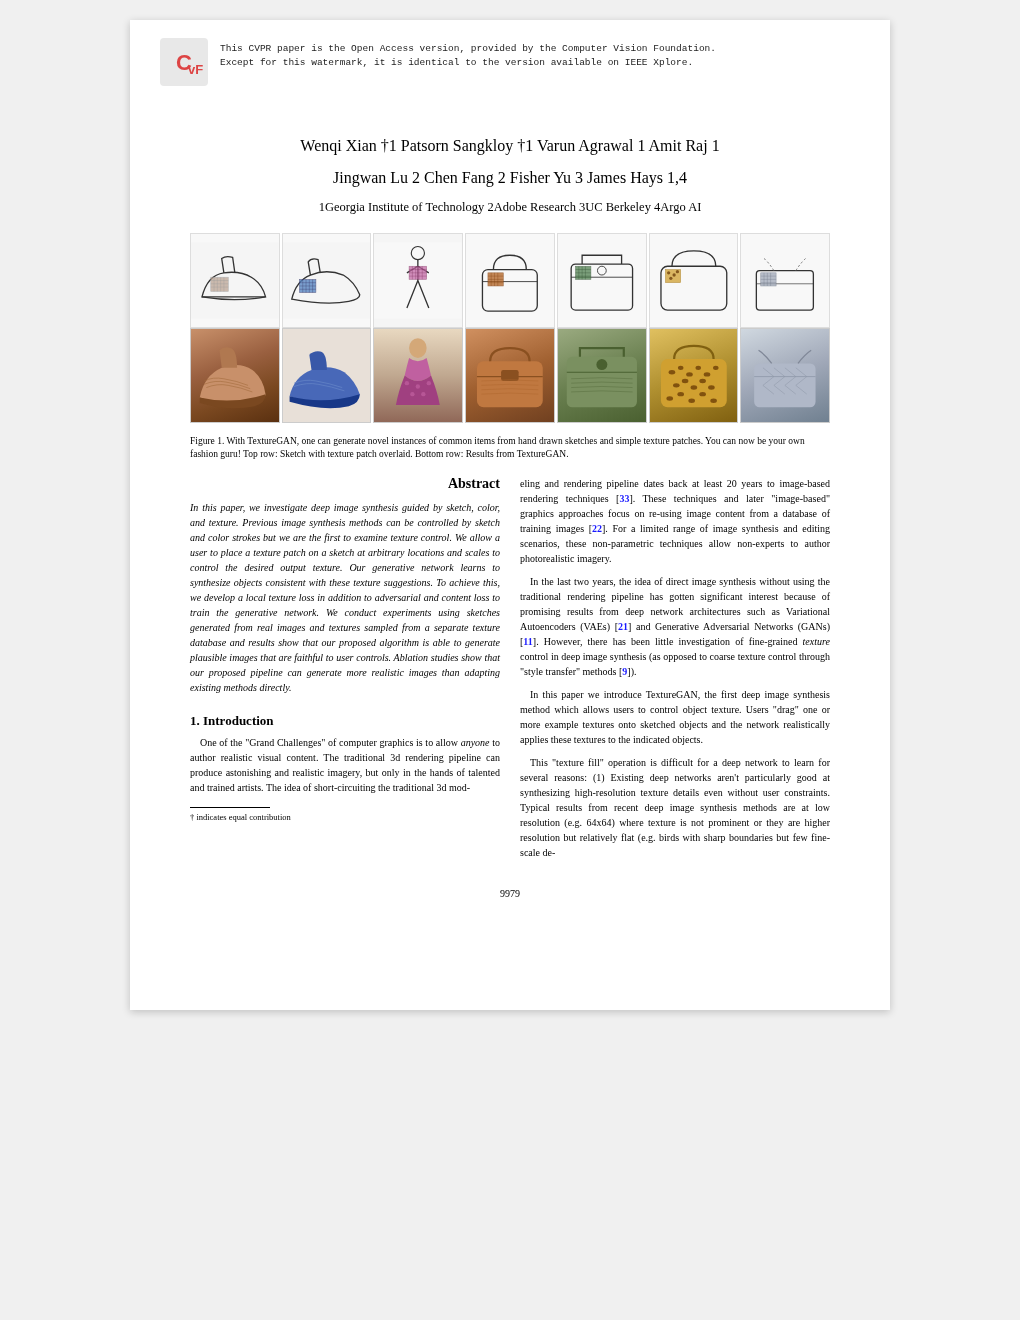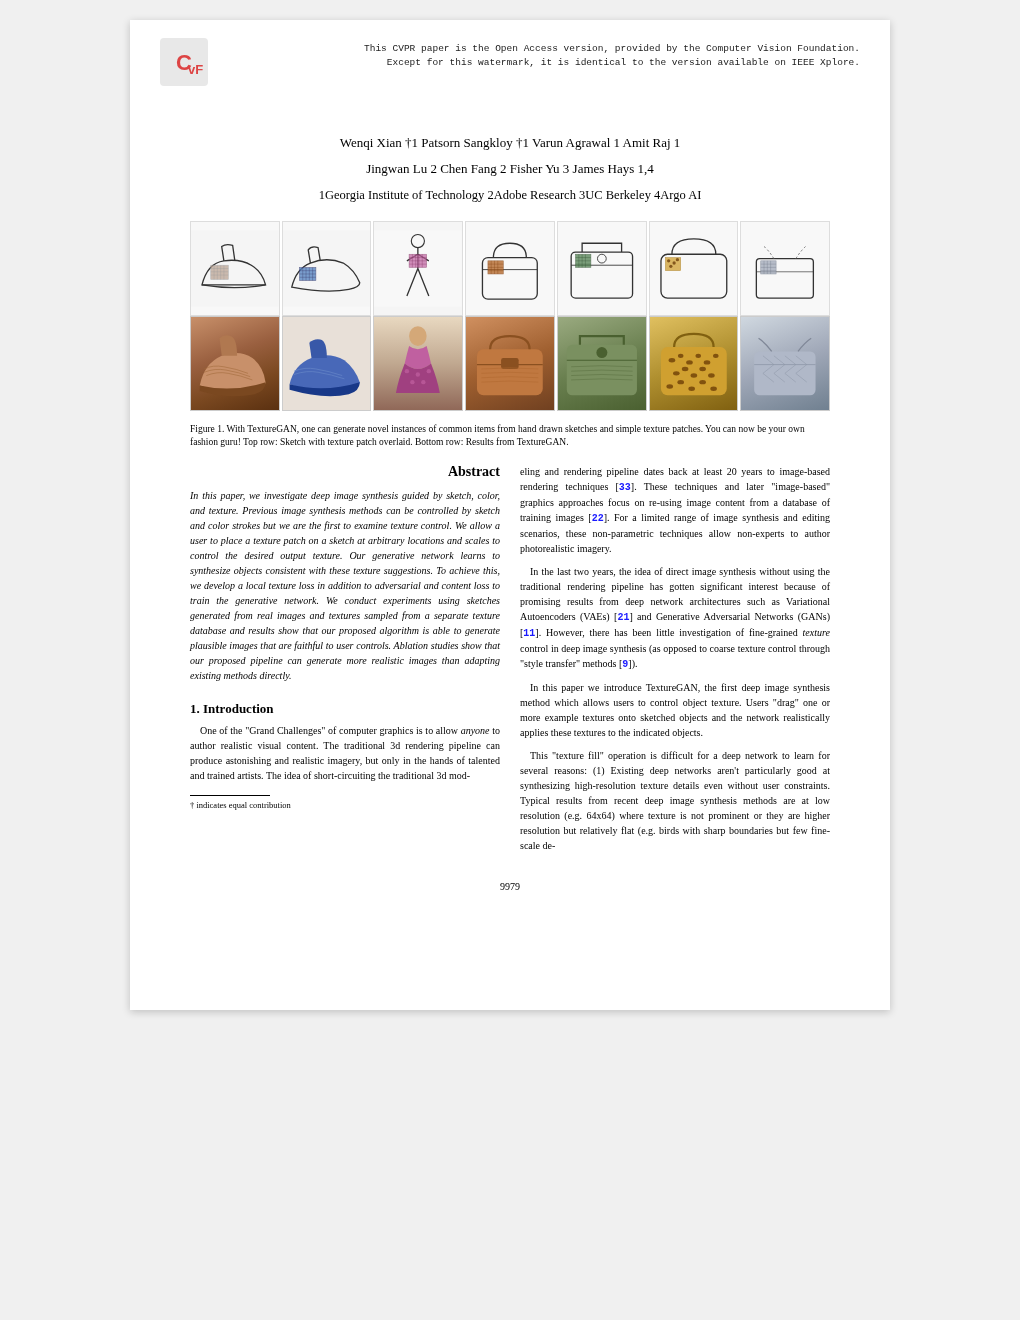--- a/index.html
+++ b/index.html
@@ -33,38 +33,38 @@
     .cvf-logo {
       width: 48px;
       height: 48px;
       flex-shrink: 0;
     }
     .banner-text {
       font-size: 9.5px;
       font-family: 'Courier New', monospace;
       color: #222;
       line-height: 1.5;
-      text-align: right;
+      text-align: left;
       flex: 1;
       padding-top: 4px;
     }
     .main-content {
       margin-top: 60px;
     }
     .paper-title {
       text-align: center;
       font-size: 20px;
       font-weight: bold;
       margin-bottom: 22px;
       margin-top: 10px;
       line-height: 1.3;
     }
     .authors-block {
       text-align: center;
-      font-size: 13px;
+      font-size: 16px;
       line-height: 2;
       margin-bottom: 6px;
     }
     .affiliations {
       text-align: center;
       font-size: 12.5px;
       margin-bottom: 18px;
     }
     .figure-container {
       width: 100%;
@@ -157,21 +157,21 @@
     }
     .italic { font-style: italic; }
 
     
     .sketch-shoe { background: #f8f8f8; }
     .sketch-bag { background: #f8f8f8; }
 
     .col-left { }
     .col-right { }
 
-    .bold { font-weight: bold; font-family: Liberation Mono, monospace; }
+    .bold { font-weight: bold; }
     .text-indent { text-indent: 1em; }
   </style>
 </head>
 <body>
 
 <div class="page">
 
   <div class="header-banner">
     <div class="cvf-logo">
       <svg viewBox="0 0 48 48" xmlns="http://www.w3.org/2000/svg">

